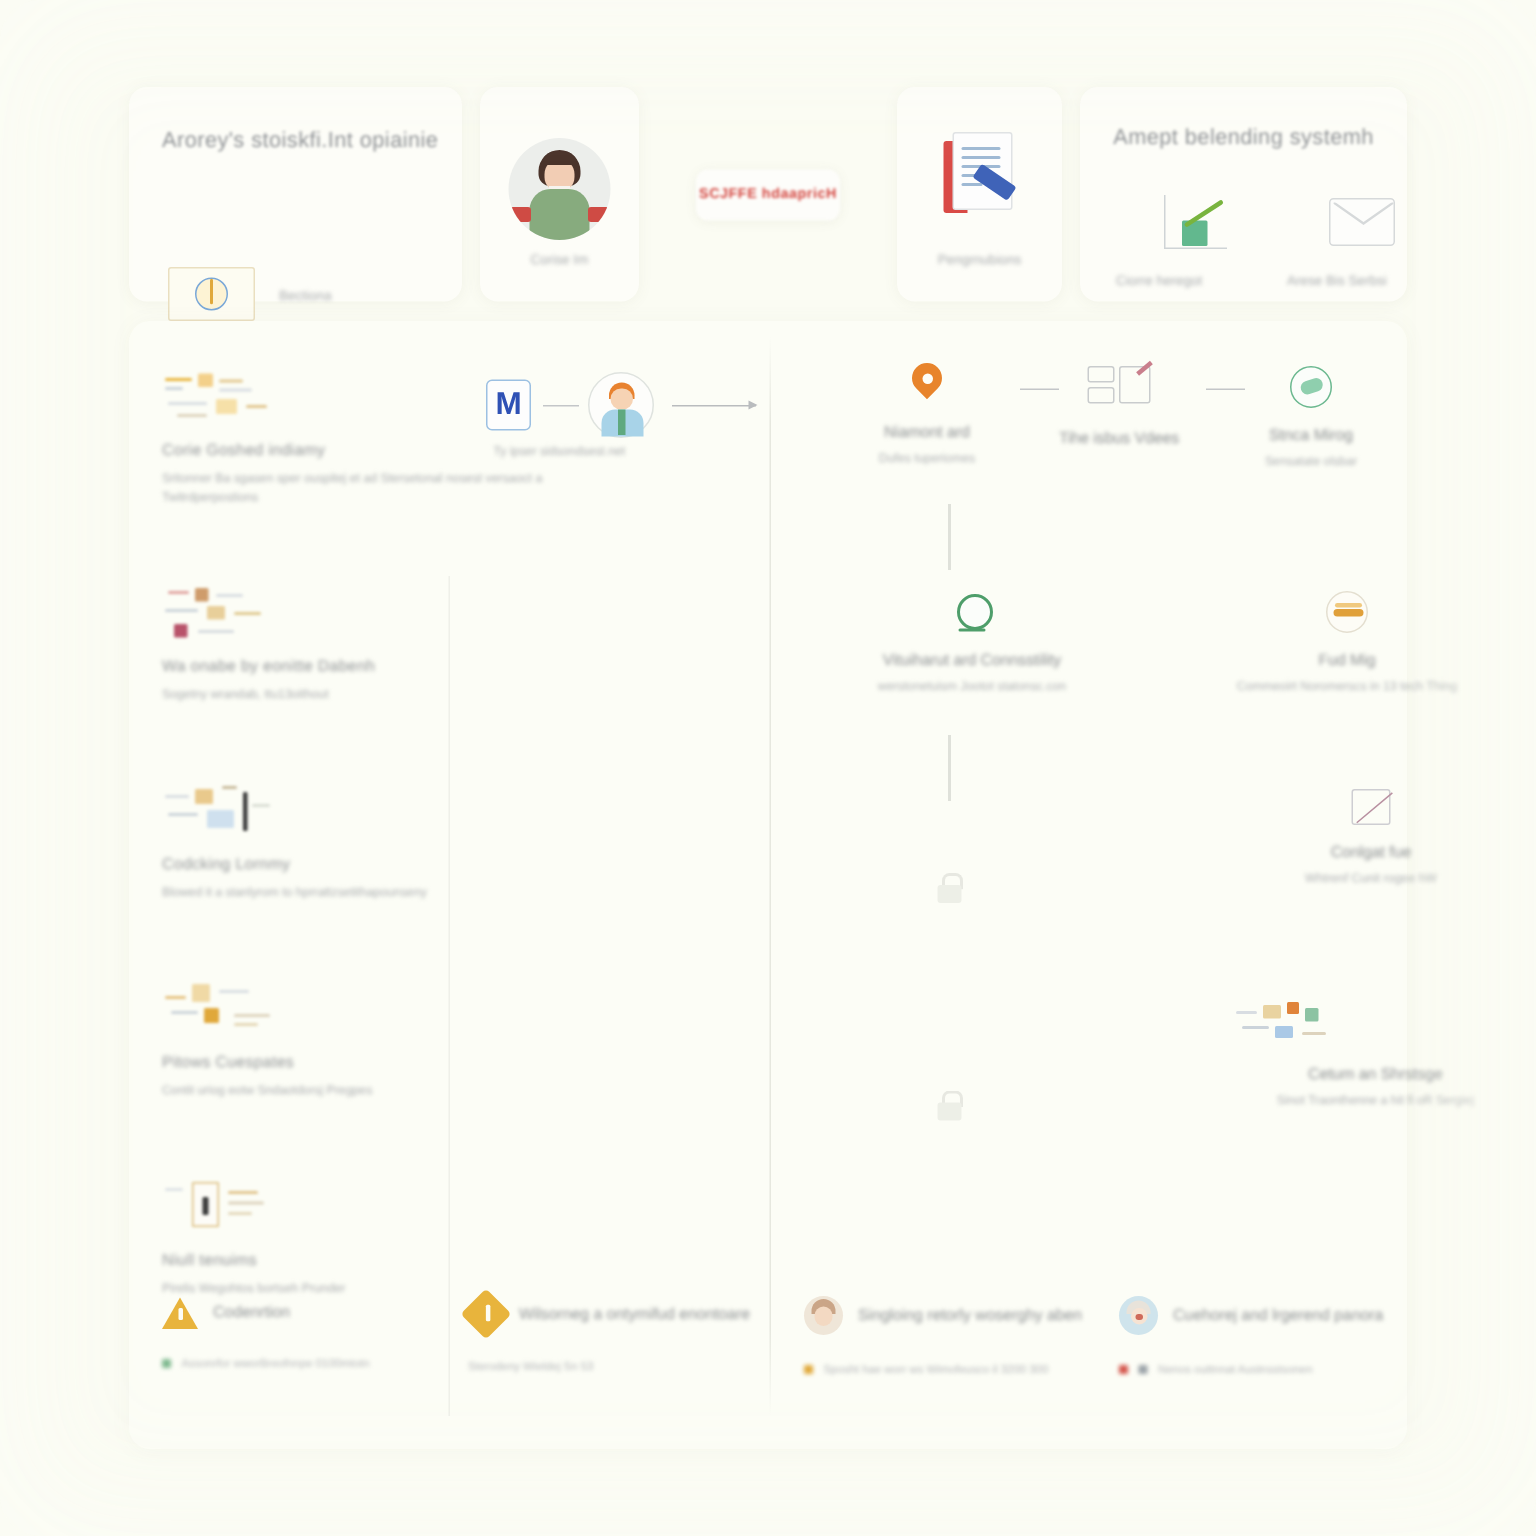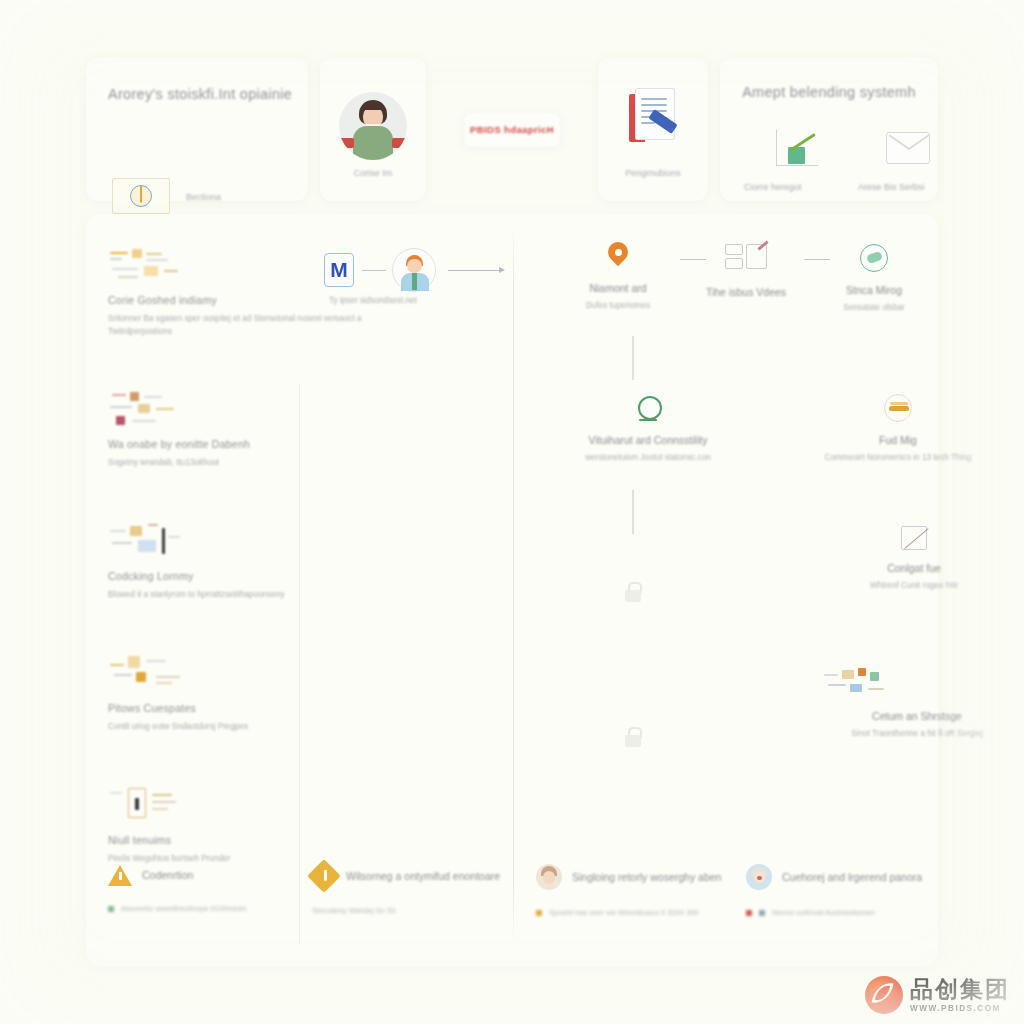--- a/index.html
+++ b/index.html
@@ -313,21 +313,21 @@
           <div class="av-bang"></div>
         <div class="av-neck"></div>
           <div class="av-body"></div>
         <div class="av-l"></div>
           <div class="av-r"></div>
       </div>
       <div class="card-sub" style="left:0; right:0; top:110px; text-align:center;">Corise Im</div>
     </div>
 
     <div class="c-badgew">
-      <div class="badge-chip">PBIDS hdaapricH</div>
+      <div class="badge-chip">SCJFFE hdaapricH</div>
     </div>
 
     <div class="card c-doc">
       <div class="doc-ill">
         <div class="doc-back"></div>
         <div class="doc-page"></div>
         <div class="doc-line" style="top:10px; width:26px;"></div>
         <div class="doc-line" style="top:16px; width:26px;"></div>
         <div class="doc-line" style="top:22px; width:26px;"></div>
         <div class="doc-line" style="top:28px; width:20px;"></div>
@@ -570,25 +570,14 @@
         <div class="frow2">
           <span class="fdot" style="background:#d4554c;"></span>
           <span class="fdot" style="background:#9aa2a8;"></span>
           <span>Nenos  outtnnat Austnsstsonen</span>
         </div>
       </div>
 
     </div>
   </div>
 
-  <div class="watermark">
-    <div class="wm-logo">
-      <div class="ring"></div>
-        <div class="leaf"></div>
-        <div class="leafin"></div>
-    </div>
-    <div class="wm-text">
-      <div class="wm-cn">品创集团</div>
-      <div class="wm-url">WWW.PBIDS.COM</div>
-    </div>
-  </div>
 
 </div>
 
 </body></html>

